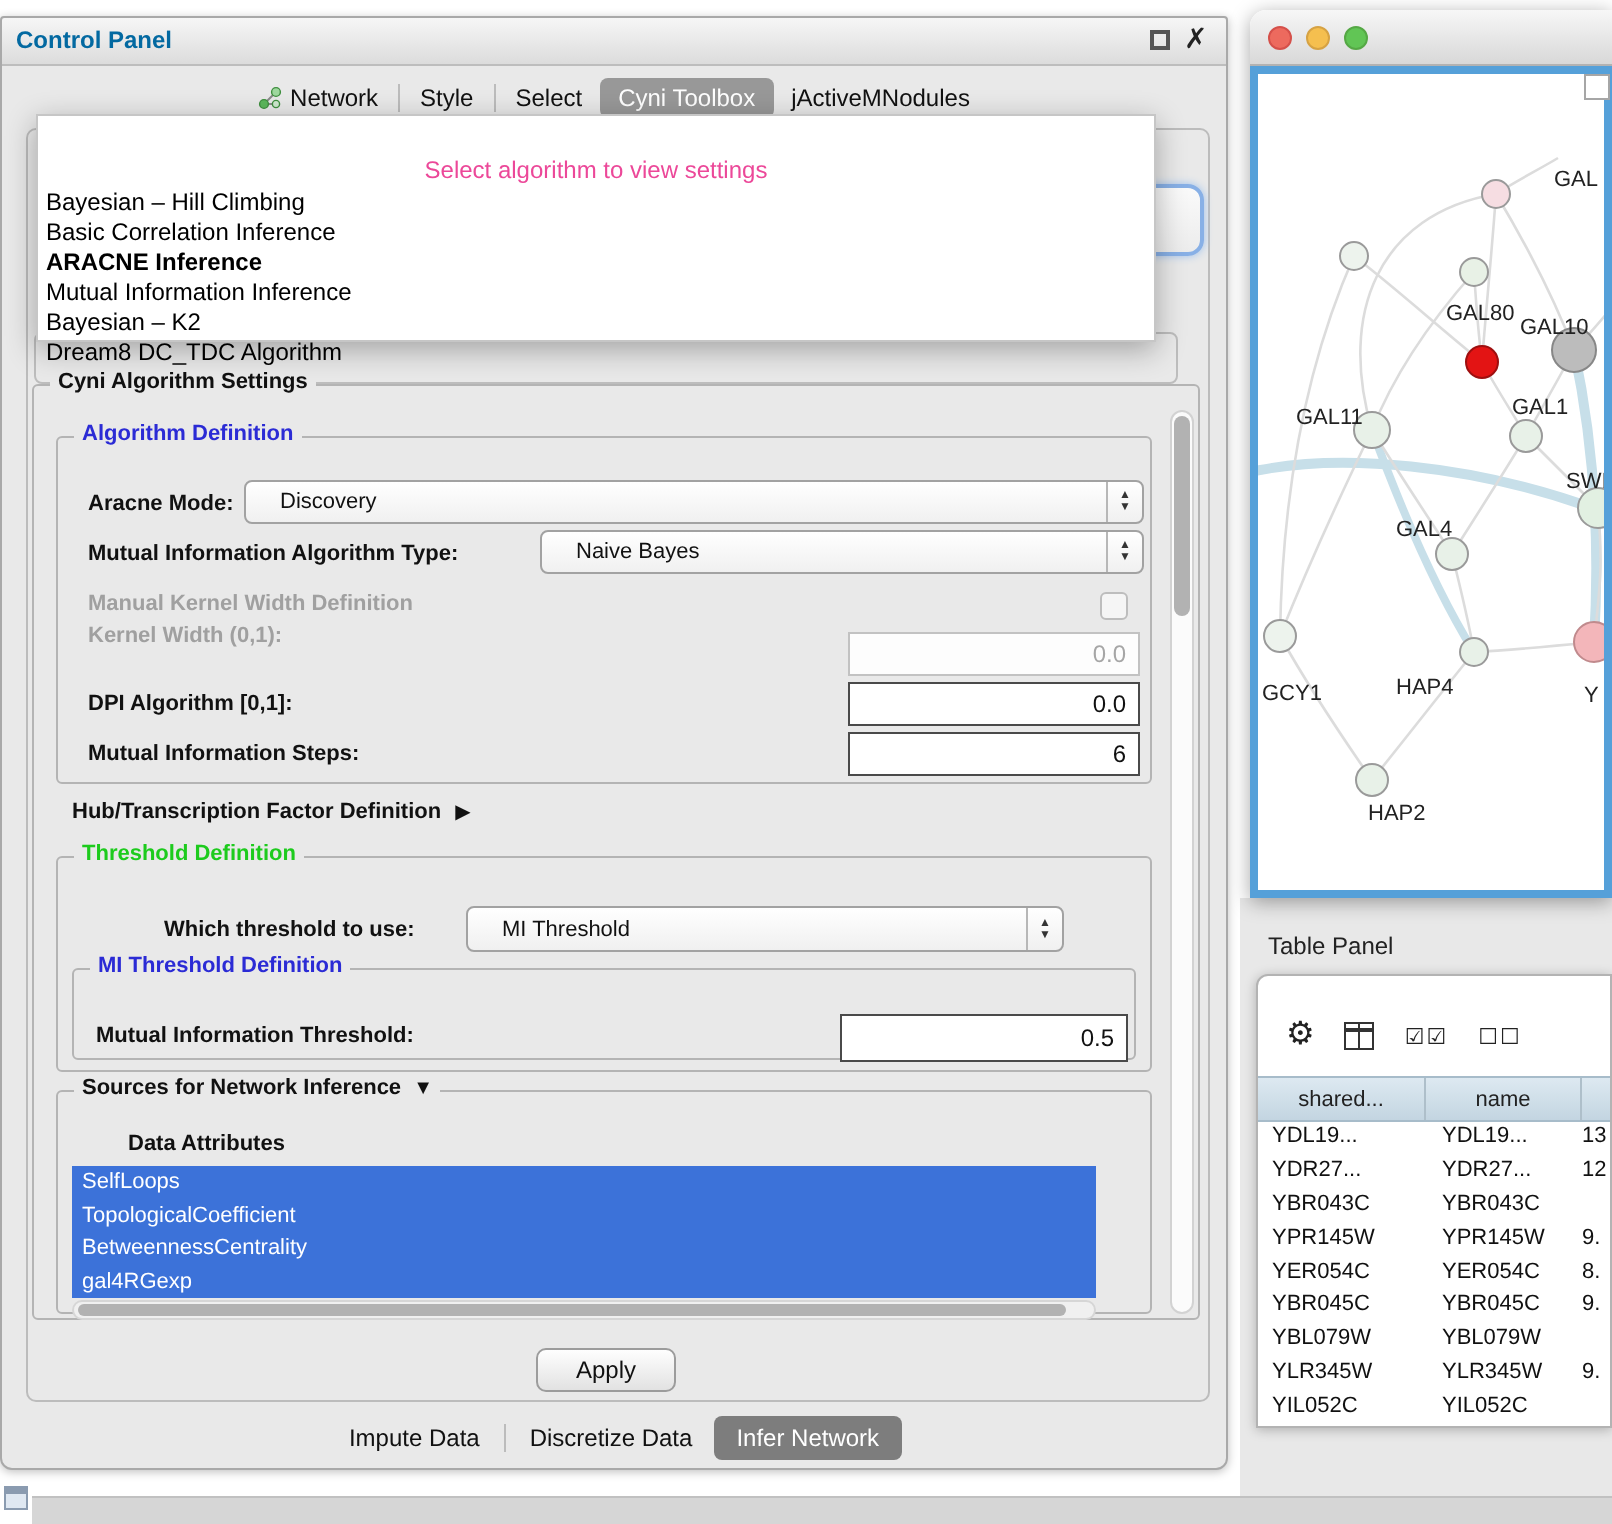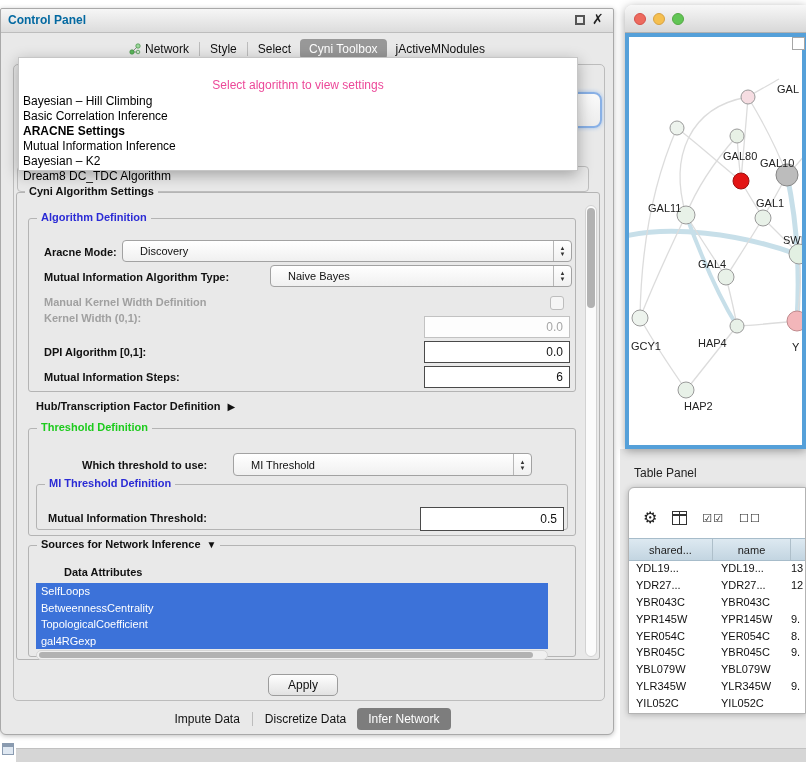--- a/index.html
+++ b/index.html
@@ -224,42 +224,42 @@
       <div class="gtitle" style="display:flex;align-items:center;gap:6px;">
         <span>Sources for Network Inference</span>
         <span class="tri">▼</span>
       </div>
     </div>
 
     <div class="abs lbl" style="left:36px;top:566px;padding-left:28px;">Data Attributes</div>
 
     <div class="abs attr-list" style="left:36px;top:583px;width:512px;height:66px;">
       <div class="attr-item">SelfLoops</div>
+      <div class="attr-item">TopologicalCoefficient</div>
       <div class="attr-item">BetweennessCentrality</div>
-      <div class="attr-item">TopologicalCoefficient</div>
       <div class="attr-item">gal4RGexp</div>
     </div>
     <div class="abs sb-track-h" style="left:36px;top:650px;width:512px;height:10px;">
       <div class="sb-thumb" style="left:2px;top:1px;width:494px;height:6px;"></div>
     </div>
 
     <div class="abs button" style="left:268px;top:674px;width:70px;height:22px;">Apply</div>
 
     <div class="abs bottom-tabs">
       <div class="btab">Impute Data</div>
       <div class="tab-divider"></div>
       <div class="btab">Discretize Data</div>
       <div class="btab active">Infer Network</div>
     </div>
 
     <div class="abs popup">
       <div class="popup-placeholder">Select algorithm to view settings</div>
       <div class="popup-item">Bayesian – Hill Climbing</div>
       <div class="popup-item">Basic Correlation Inference</div>
-      <div class="popup-item bold">ARACNE Settings</div>
+      <div class="popup-item bold">ARACNE Inference</div>
       <div class="popup-item">Mutual Information Inference</div>
       <div class="popup-item">Bayesian – K2</div>
       <div class="popup-item">Dream8 DC_TDC Algorithm</div>
     </div>
   </div>
 
   <div class="layer">
     <div class="abs right-bg"></div>
 
     <div class="abs net-window"></div>

